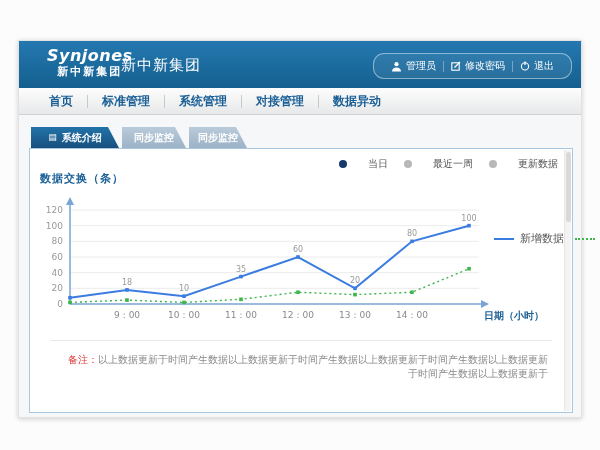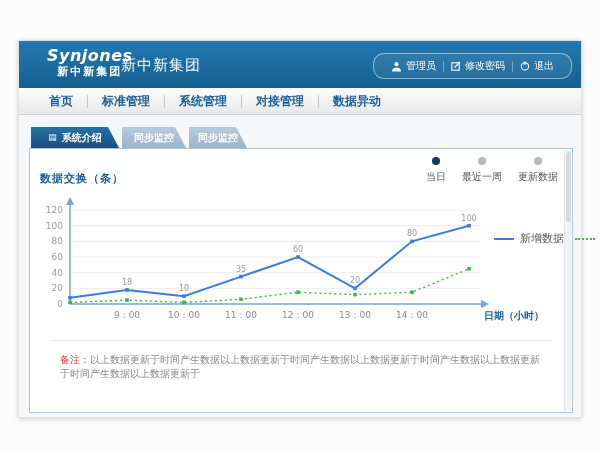--- a/index.html
+++ b/index.html
@@ -28,32 +28,32 @@
   .tab { height:21px; color:#fff; font-size:10px; font-weight:bold; display:flex; align-items:center; justify-content:center; gap:5px; cursor:pointer; clip-path:polygon(0 0, calc(100% - 11px) 0, 100% 100%, 0 100%); background:linear-gradient(#b9cbdb,#9cb2c6); margin-right:3px; }
   .tab.active { background:linear-gradient(#2273a8,#174f7e); }
   .tab-1 { width:88px; }
   .tab-2 { width:64px; }
   .tab-3 { width:58px; }
   .tab-icon { font-size:9px; line-height:9px; }
 
   
   .panel { position:absolute; left:10px; top:107px; width:544px; height:265px; background:#fff; border:1px solid #a9c7de; }
   .radios { position:absolute; top:8px; right:14px; display:flex; gap:16px; align-items:center; }
-  .radio { display:flex; align-items:center; gap:5px; font-size:10px; color:#555; cursor:pointer; white-space:nowrap;flex-direction:column; }
+  .radio { display:flex; align-items:center; gap:21px; font-size:10px; color:#555; cursor:pointer; white-space:nowrap; }
   .dot { width:8px; height:8px; border-radius:50%; background:#b8b8b8; }
   .dot.sel { background:#16386b; }
   .chart-title { position:absolute; left:10px; top:22px; font-size:11px; font-weight:bold; color:#1a5f96; letter-spacing:1px; }
   #chart { position:absolute; left:2px; top:43px; }
   .legend { position:absolute; left:464px; top:82px; display:flex; flex-direction:row; gap:11px; }
   .lg-row { display:flex; align-items:center; gap:6px; font-size:11px; color:#555; cursor:pointer; white-space:nowrap; }
   .lg-line { width:20px; height:0; }
   .lg-line.solid { border-top:2px solid #3b7ce0; }
   .lg-line.dotted { border-top:2px dotted #3cb54a; }
   .divider { position:absolute; left:20px; right:20px; top:191px; height:1px; background:#e8e8e8; }
-  .note { position:absolute; left:30px; top:204px; right:24px; font-size:10px; color:#8a8a8a; line-height:14px; }
+  .note { position:absolute; left:30px; top:204px; right:24px; font-size:10px; color:#8a8a8a; line-height:14px;text-align:right; }
   .note-label { color:#e03a3a; }
   .scrollbar { position:absolute; top:1px; bottom:1px; right:1px; width:7px; background:#f3f3f3; border-left:1px solid #e6e6e6; }
   .scrollbar .thumb { position:absolute; top:2px; left:1px; width:5px; height:70px; background:#d9d9d9; border-radius:3px; }
 </style>
 </head>
 <body>
 
 <div class="page">
   <div class="card">
 

